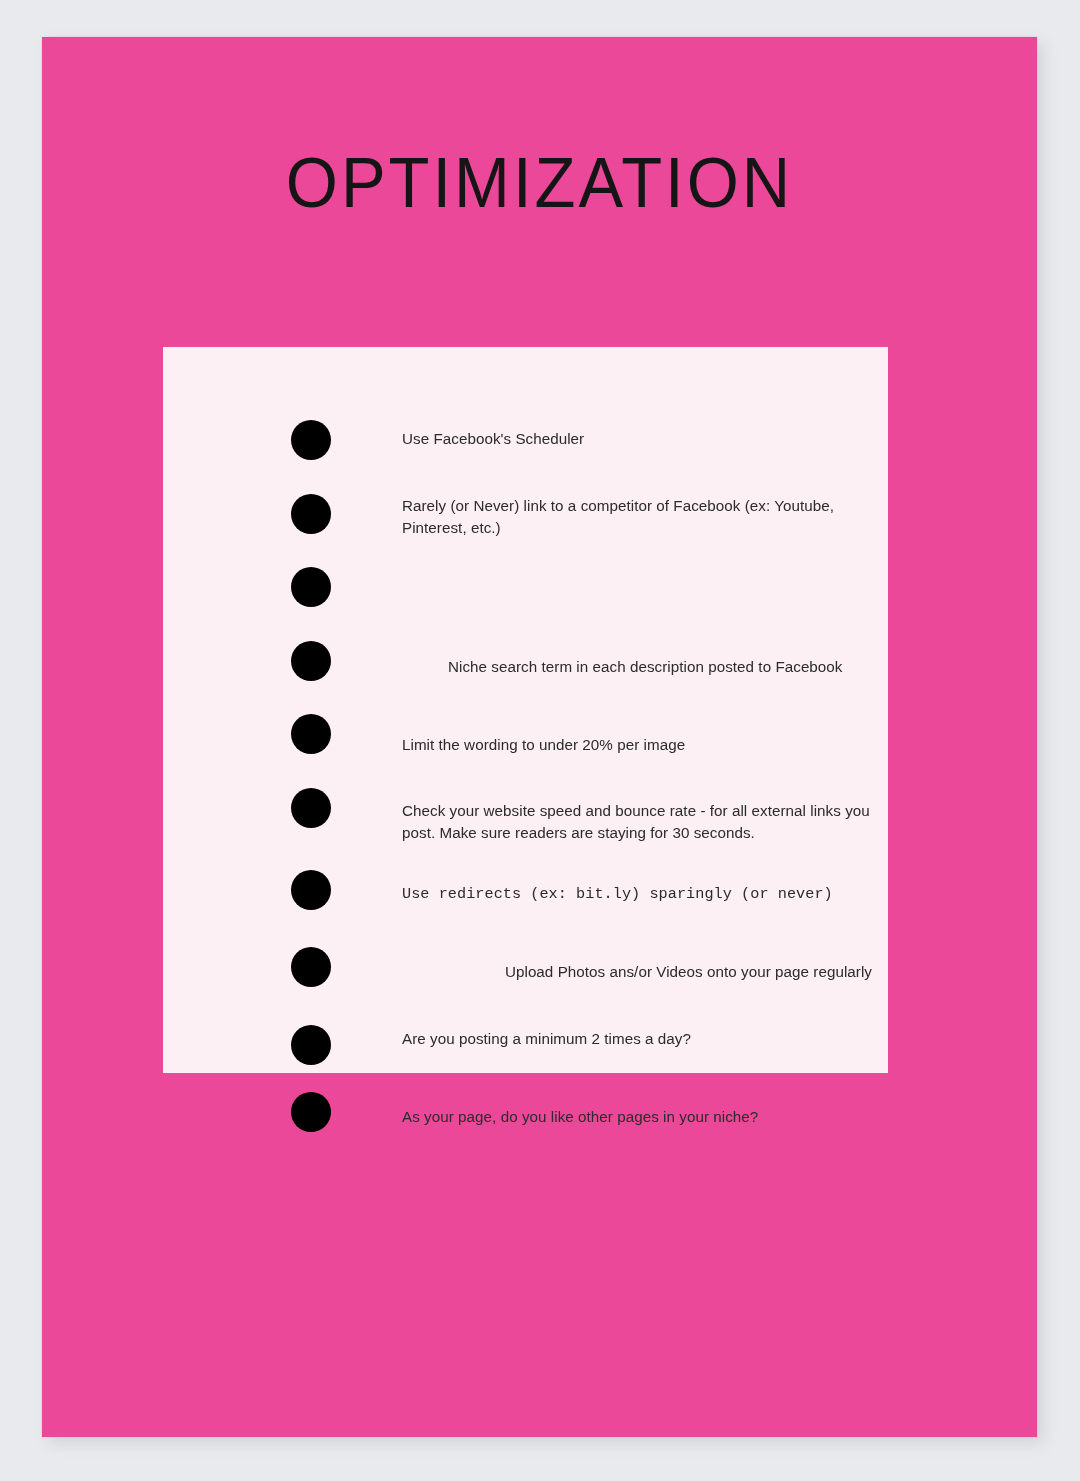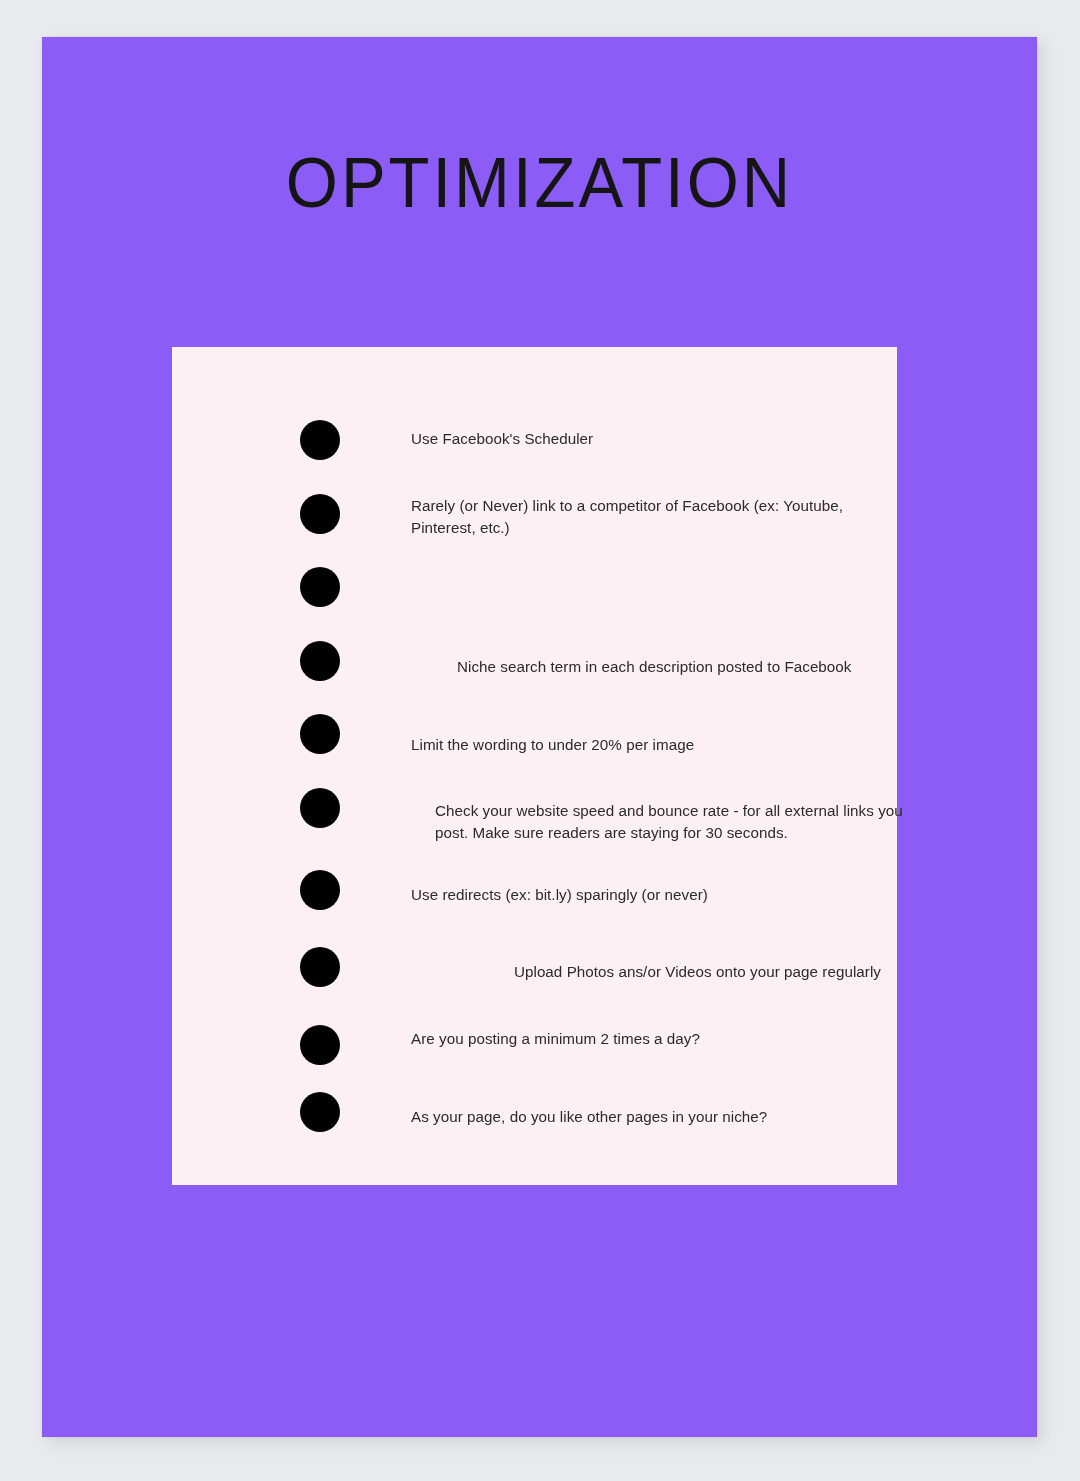--- a/index.html
+++ b/index.html
@@ -16,21 +16,21 @@
     position: relative;
   }
 
   
   #page-sheet {
     position: absolute;
     left: 42px;
     top: 37px;
     width: 995px;
     height: 1400px;
-    background: #8b5cf6;
+    background: #ec4899;
     box-shadow: 6px 6px 14px rgba(120,125,135,0.20),
                 0 0 0 0.5px rgba(200,203,210,0.55);
   }
 
   
   #doc-title {
     position: absolute;
     left: 0;
     top: 0;
     width: 995px;
@@ -43,24 +43,24 @@
     color: #151515;
     line-height: 1;
     -webkit-font-smoothing: antialiased;
     transform: scaleY(1.04);
     transform-origin: top center;
   }
 
   
   #checklist-panel {
     position: absolute;
-    left: 130px;   
+    left: 121px;   
     top: 310px;    
     width: 725px;  
-    height: 838px; 
+    height: 726px; 
     background: #fcf0f5;
   }
 
   .bullet-dot {
     position: absolute;
     left: 128px;  
     width: 40px;
     height: 40px;
     border-radius: 50%;
     background: #000000;
@@ -92,23 +92,23 @@
   <div class="bullet-dot" style="top: 73px;"></div>
       <div class="item-text" style="top: 81px;">Use Facebook's Scheduler</div>
       <div class="bullet-dot" style="top: 147px;"></div>
       <div class="item-text" style="top: 148px;">Rarely (or Never) link to a competitor of Facebook (ex: Youtube, Pinterest, etc.)</div>
       <div class="bullet-dot" style="top: 220px;"></div>
       <div class="bullet-dot" style="top: 294px;"></div>
       <div class="item-text" style="top: 309px; margin-left: 46px;">Niche search term in each description posted to Facebook</div>
       <div class="bullet-dot" style="top: 367px;"></div>
       <div class="item-text" style="top: 387px;">Limit the wording to under 20% per image</div>
       <div class="bullet-dot" style="top: 441px;"></div>
-      <div class="item-text" style="top: 453px; margin-left: 24px;">Check your website speed and bounce rate - for all external links you post. Make sure readers are staying for 30 seconds.</div>
+      <div class="item-text" style="top: 453px;">Check your website speed and bounce rate - for all external links you post. Make sure readers are staying for 30 seconds.</div>
       <div class="bullet-dot" style="top: 523px;"></div>
-      <div class="item-text" style="top: 537px;">Use redirects (ex: bit.ly) sparingly (or never)</div>
+      <div class="item-text" style="top: 537px; font-family: Liberation Mono, monospace;">Use redirects (ex: bit.ly) sparingly (or never)</div>
       <div class="bullet-dot" style="top: 600px;"></div>
       <div class="item-text" style="top: 614px; text-align: right;">Upload Photos ans/or Videos onto your page regularly</div>
       <div class="bullet-dot" style="top: 678px;"></div>
       <div class="item-text" style="top: 681px;">Are you posting a minimum 2 times a day?</div>
       <div class="bullet-dot" style="top: 745px;"></div>
       <div class="item-text" style="top: 759px;">As your page, do you like other pages in your niche?</div>
     </div>
 
 </div>
 

